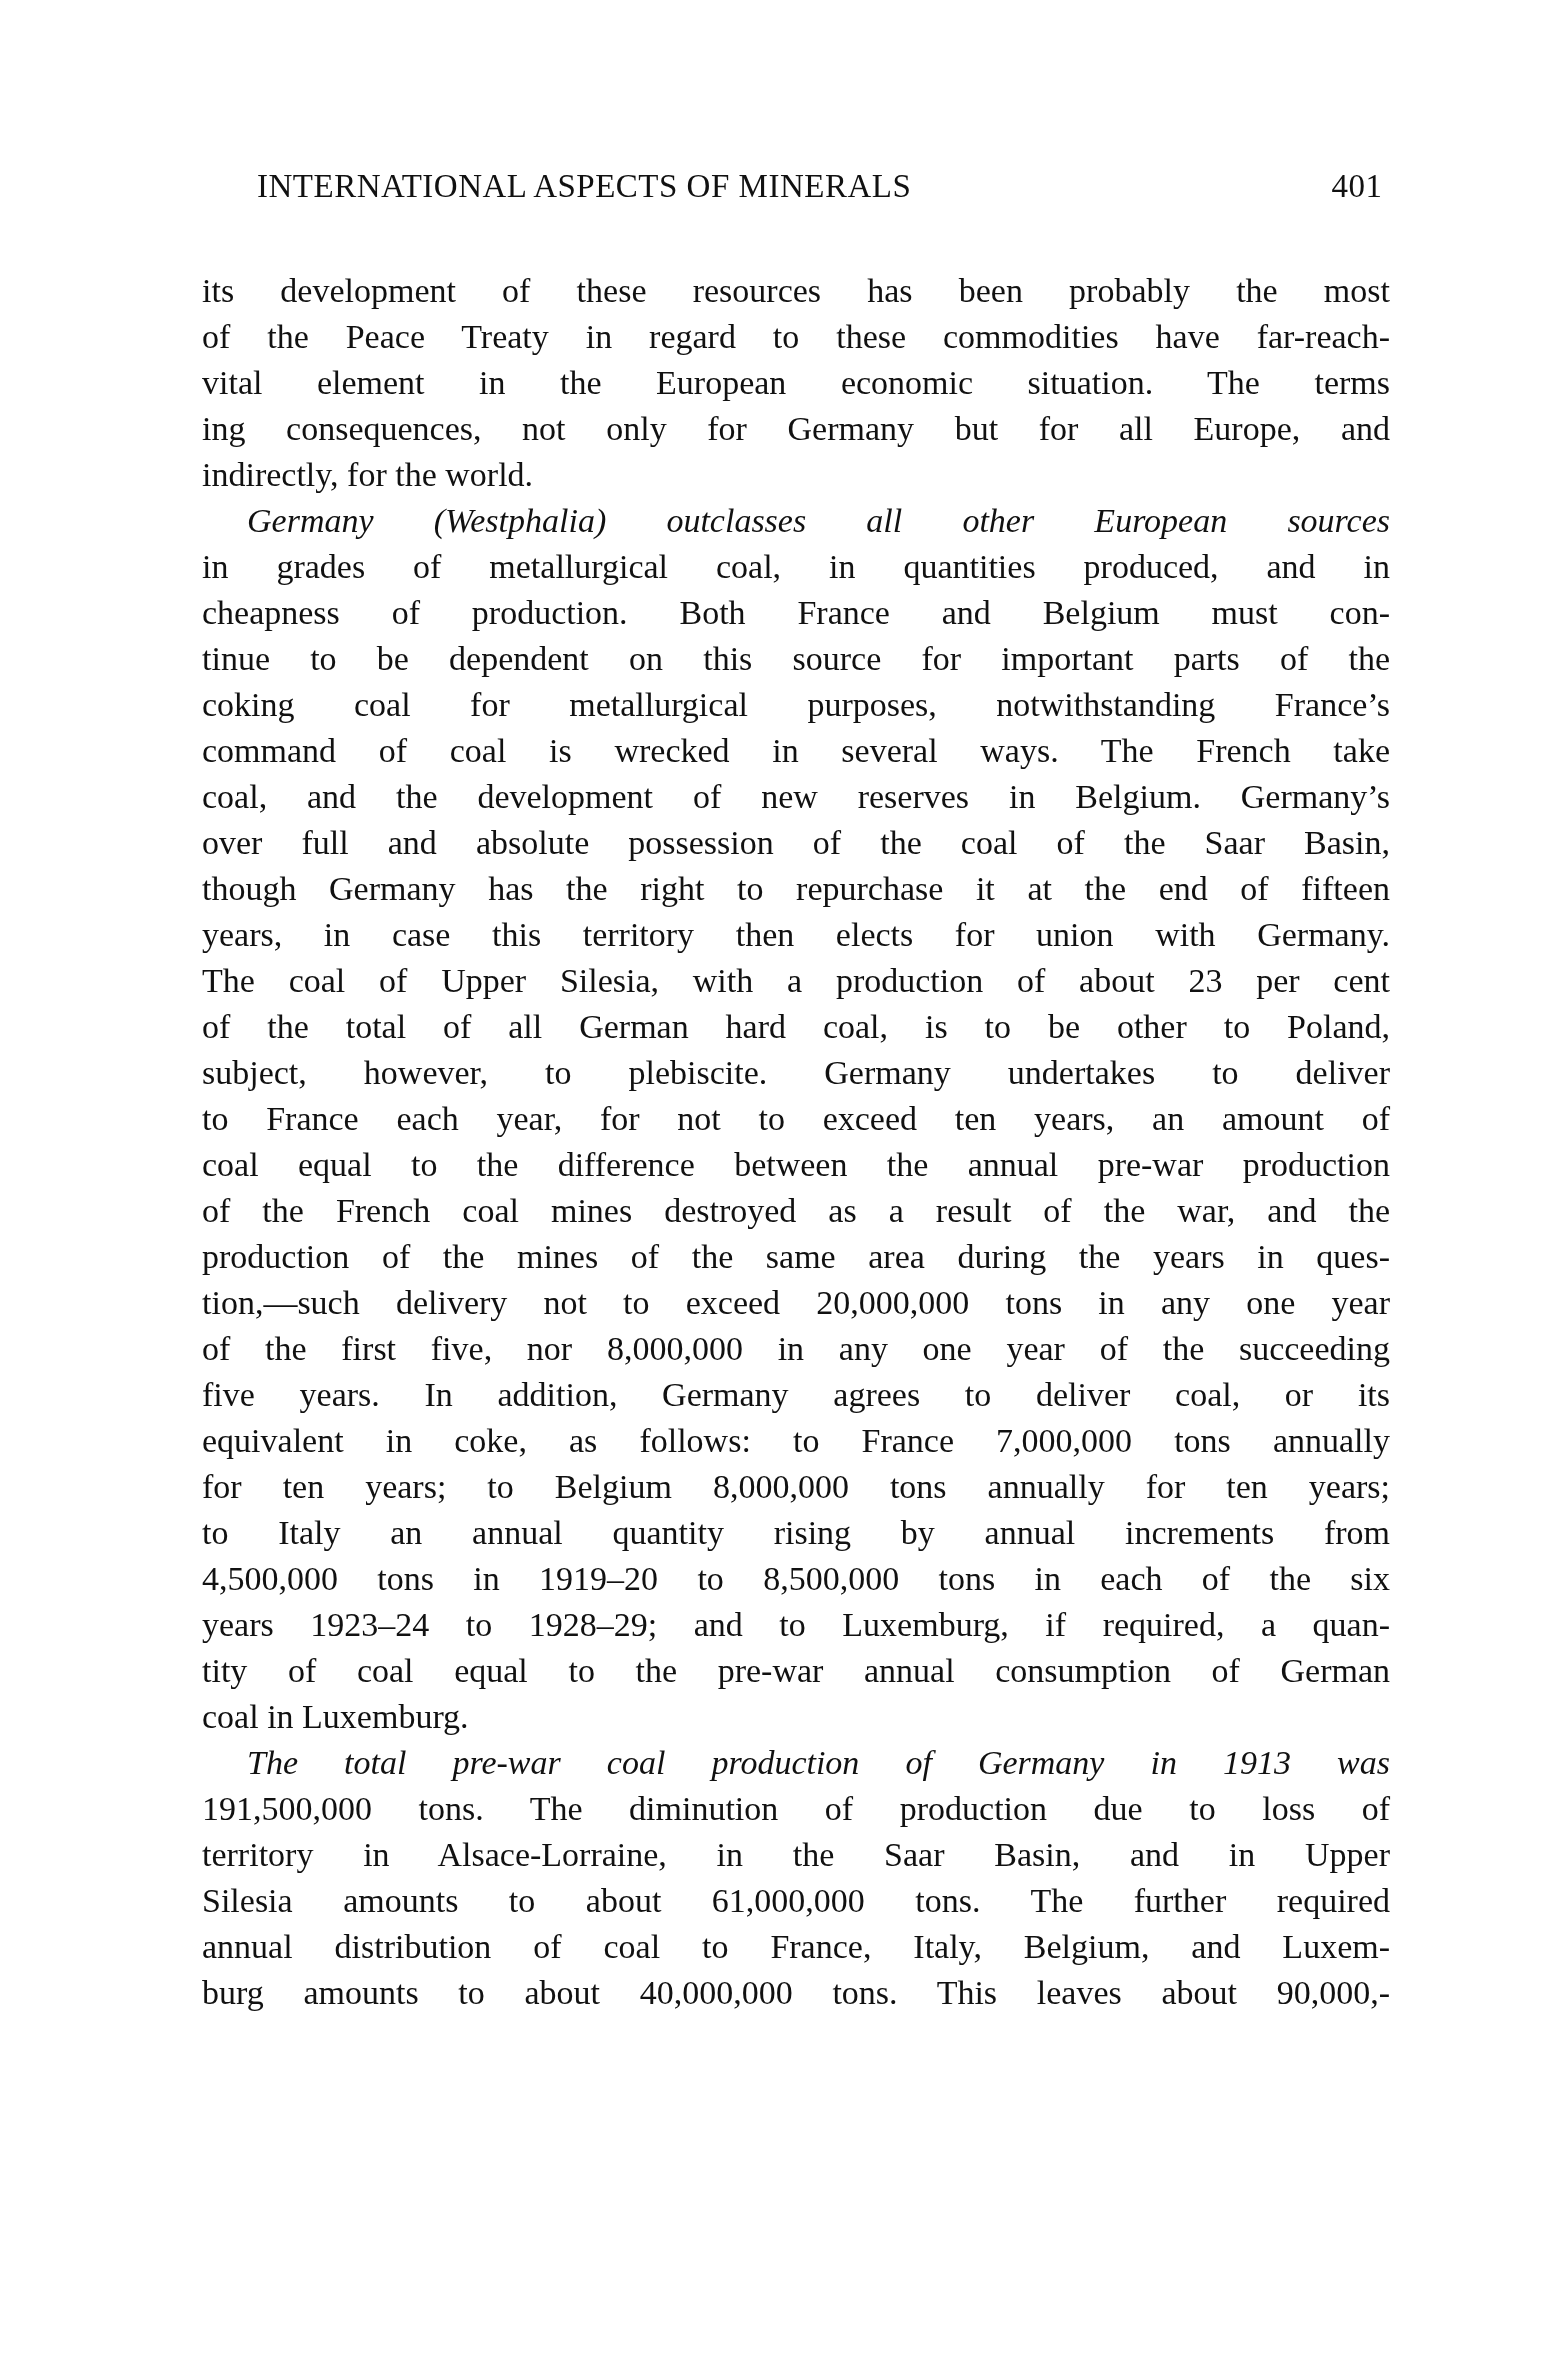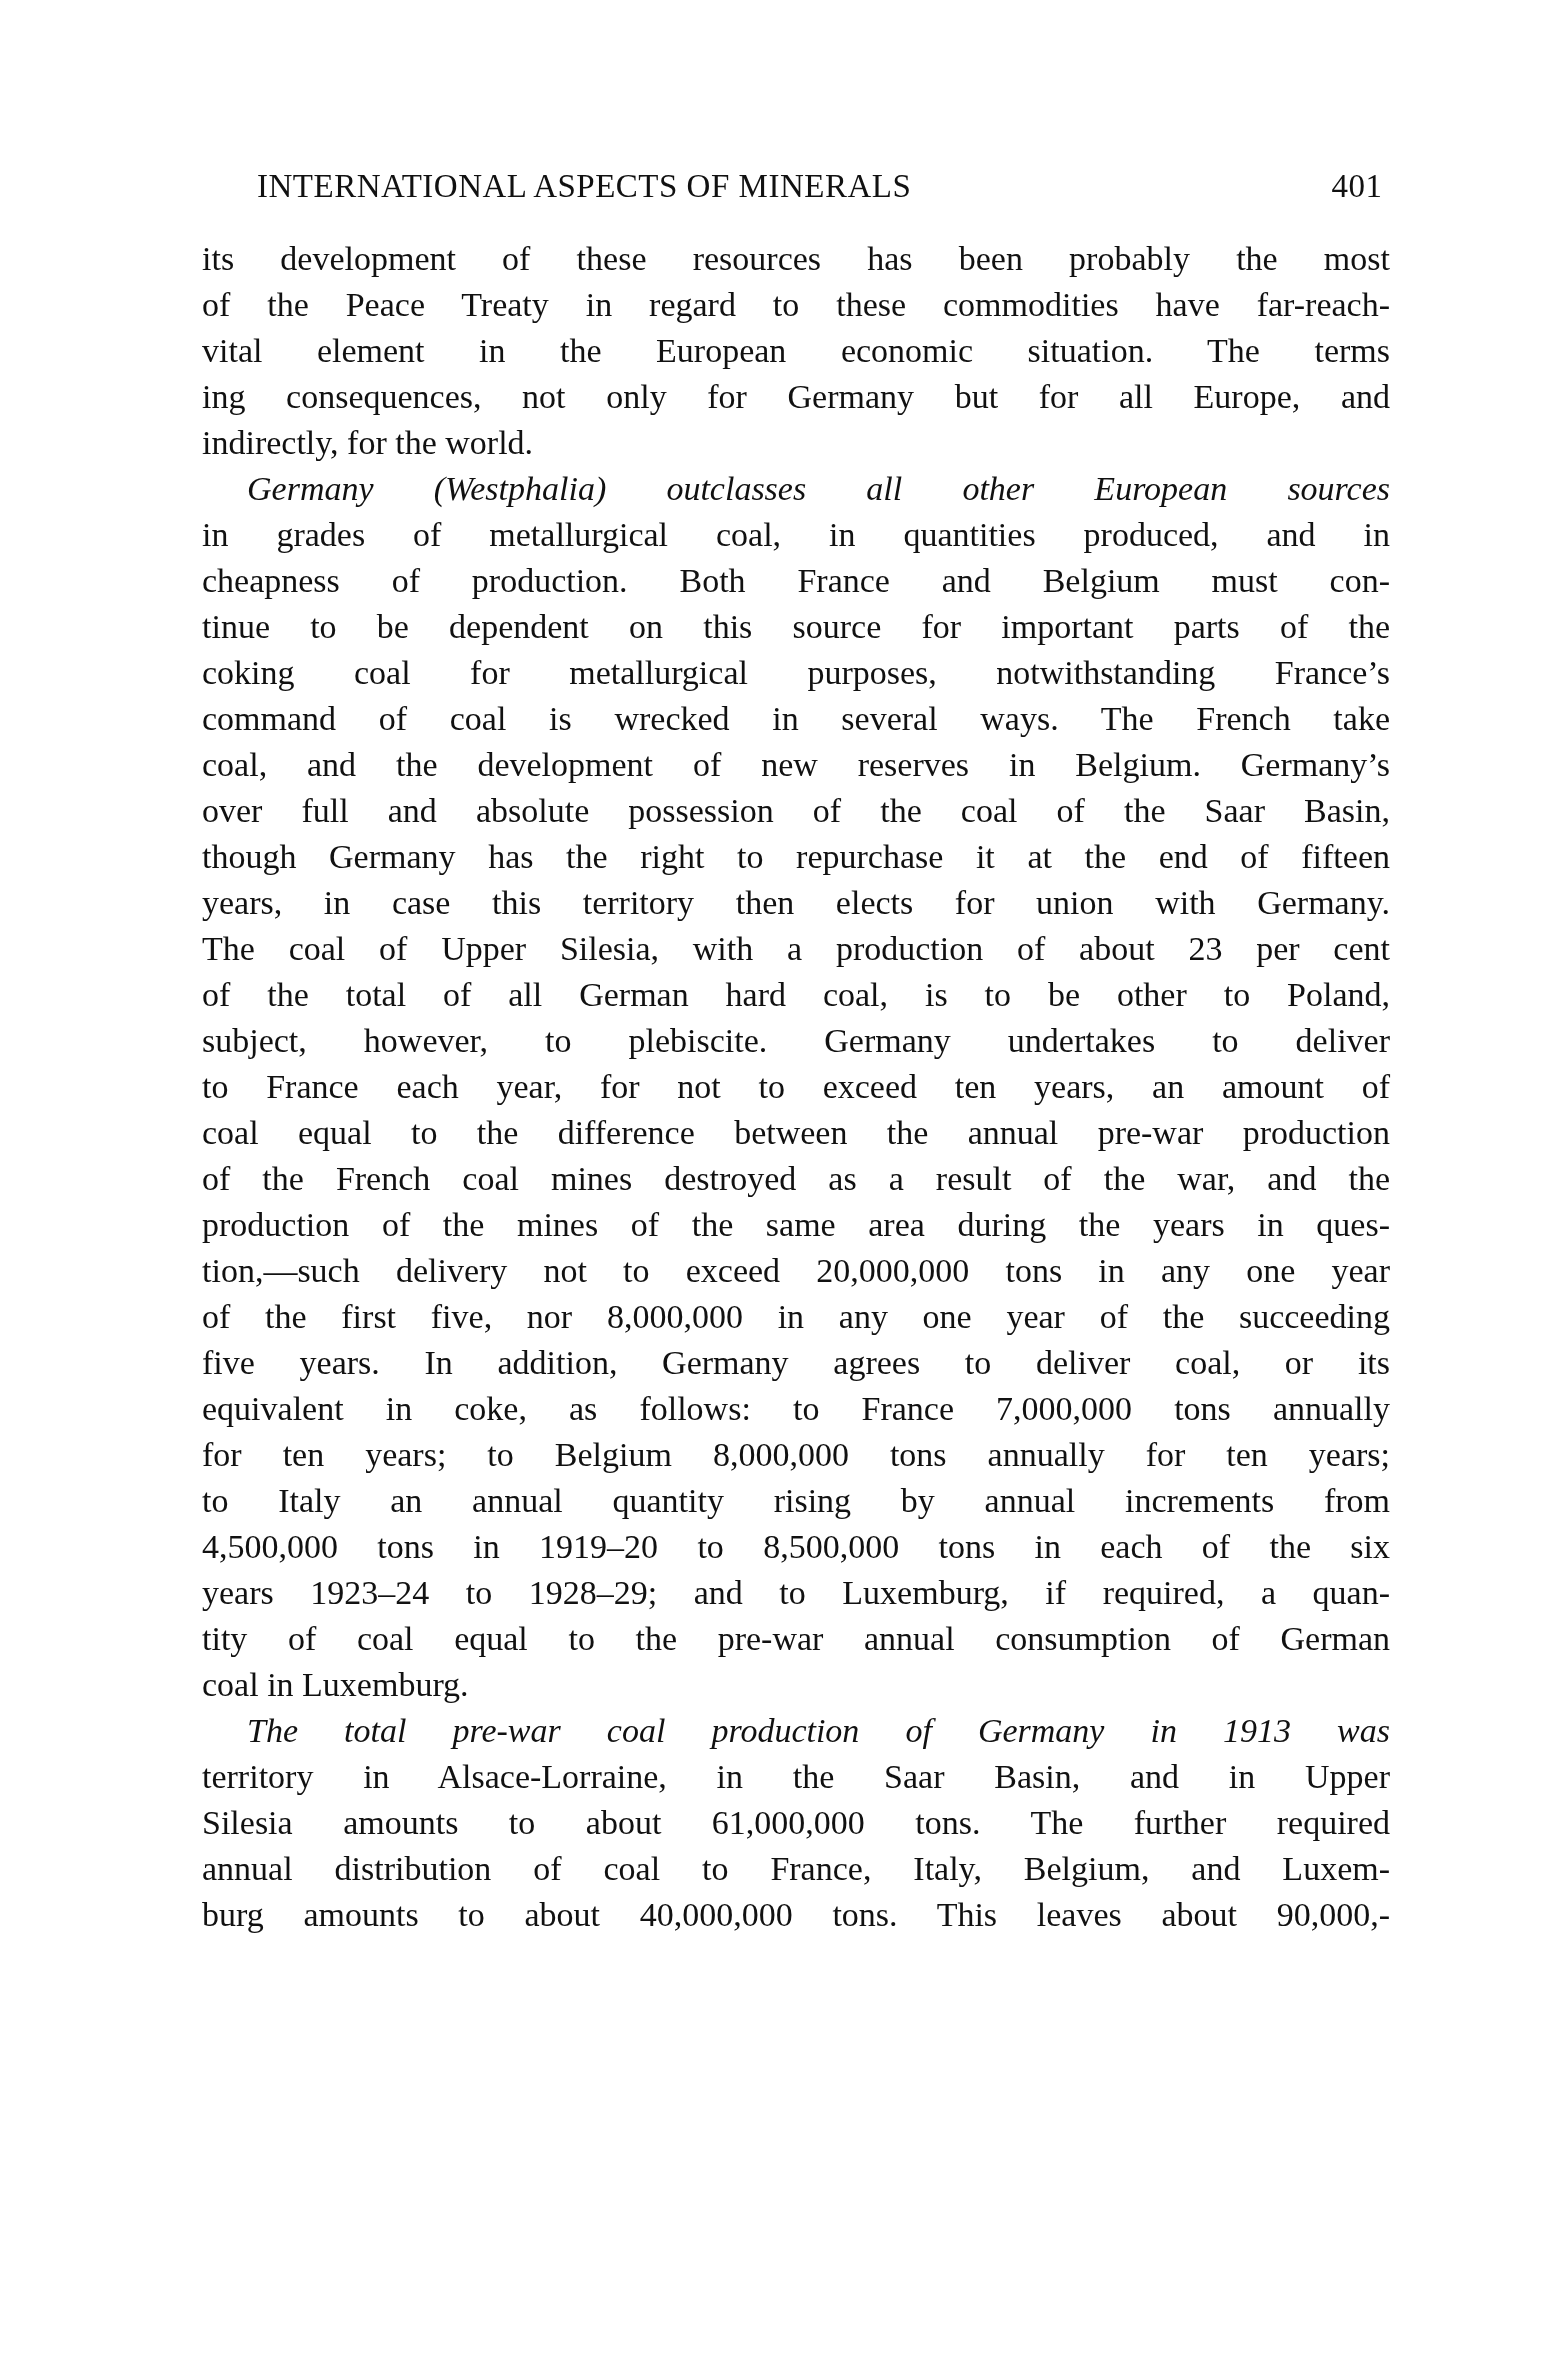--- a/index.html
+++ b/index.html
@@ -34,21 +34,21 @@
       top: 0;
       white-space: nowrap;
       margin-left: 14px;
     }
     .running-head .folio {
       position: absolute;
       right: 7.5px;
       top: 0;
     }
     .body-text {
-      margin-top: 22px;
+      margin-top: 54px;
       font-size: 34px;
       line-height: 46px;
     }
     .line {
       display: block;
       white-space: nowrap;
       text-align: justify;
       text-align-last: justify;
       height: 46px;
     }
@@ -104,20 +104,21 @@
       <span class="line">for ten years; to Belgium 8,000,000 tons annually for ten years;</span>
       <span class="line">to Italy an annual quantity rising by annual increments from</span>
       <span class="line">4,500,000 tons in 1919–20 to 8,500,000 tons in each of the six</span>
       <span class="line">years 1923–24 to 1928–29; and to Luxemburg, if required, a quan-</span>
       <span class="line">tity of coal equal to the pre-war annual consumption of German</span>
       <span class="line last">coal in Luxemburg.</span>
     </div>
 
     <div class="paragraph">
       <span class="line indent">The total pre-war coal production of Germany in 1913 was</span>
+      <span class="line">191,500,000 tons.  The diminution of production due to loss of</span>
       <span class="line">territory in Alsace-Lorraine, in the Saar Basin, and in Upper</span>
       <span class="line">Silesia amounts to about 61,000,000 tons.  The further required</span>
       <span class="line">annual distribution of coal to France, Italy, Belgium, and Luxem-</span>
       <span class="line">burg amounts to about 40,000,000 tons.  This leaves about 90,000,-</span>
     </div>
   </div>
 </div>
 
 
 </body></html>

